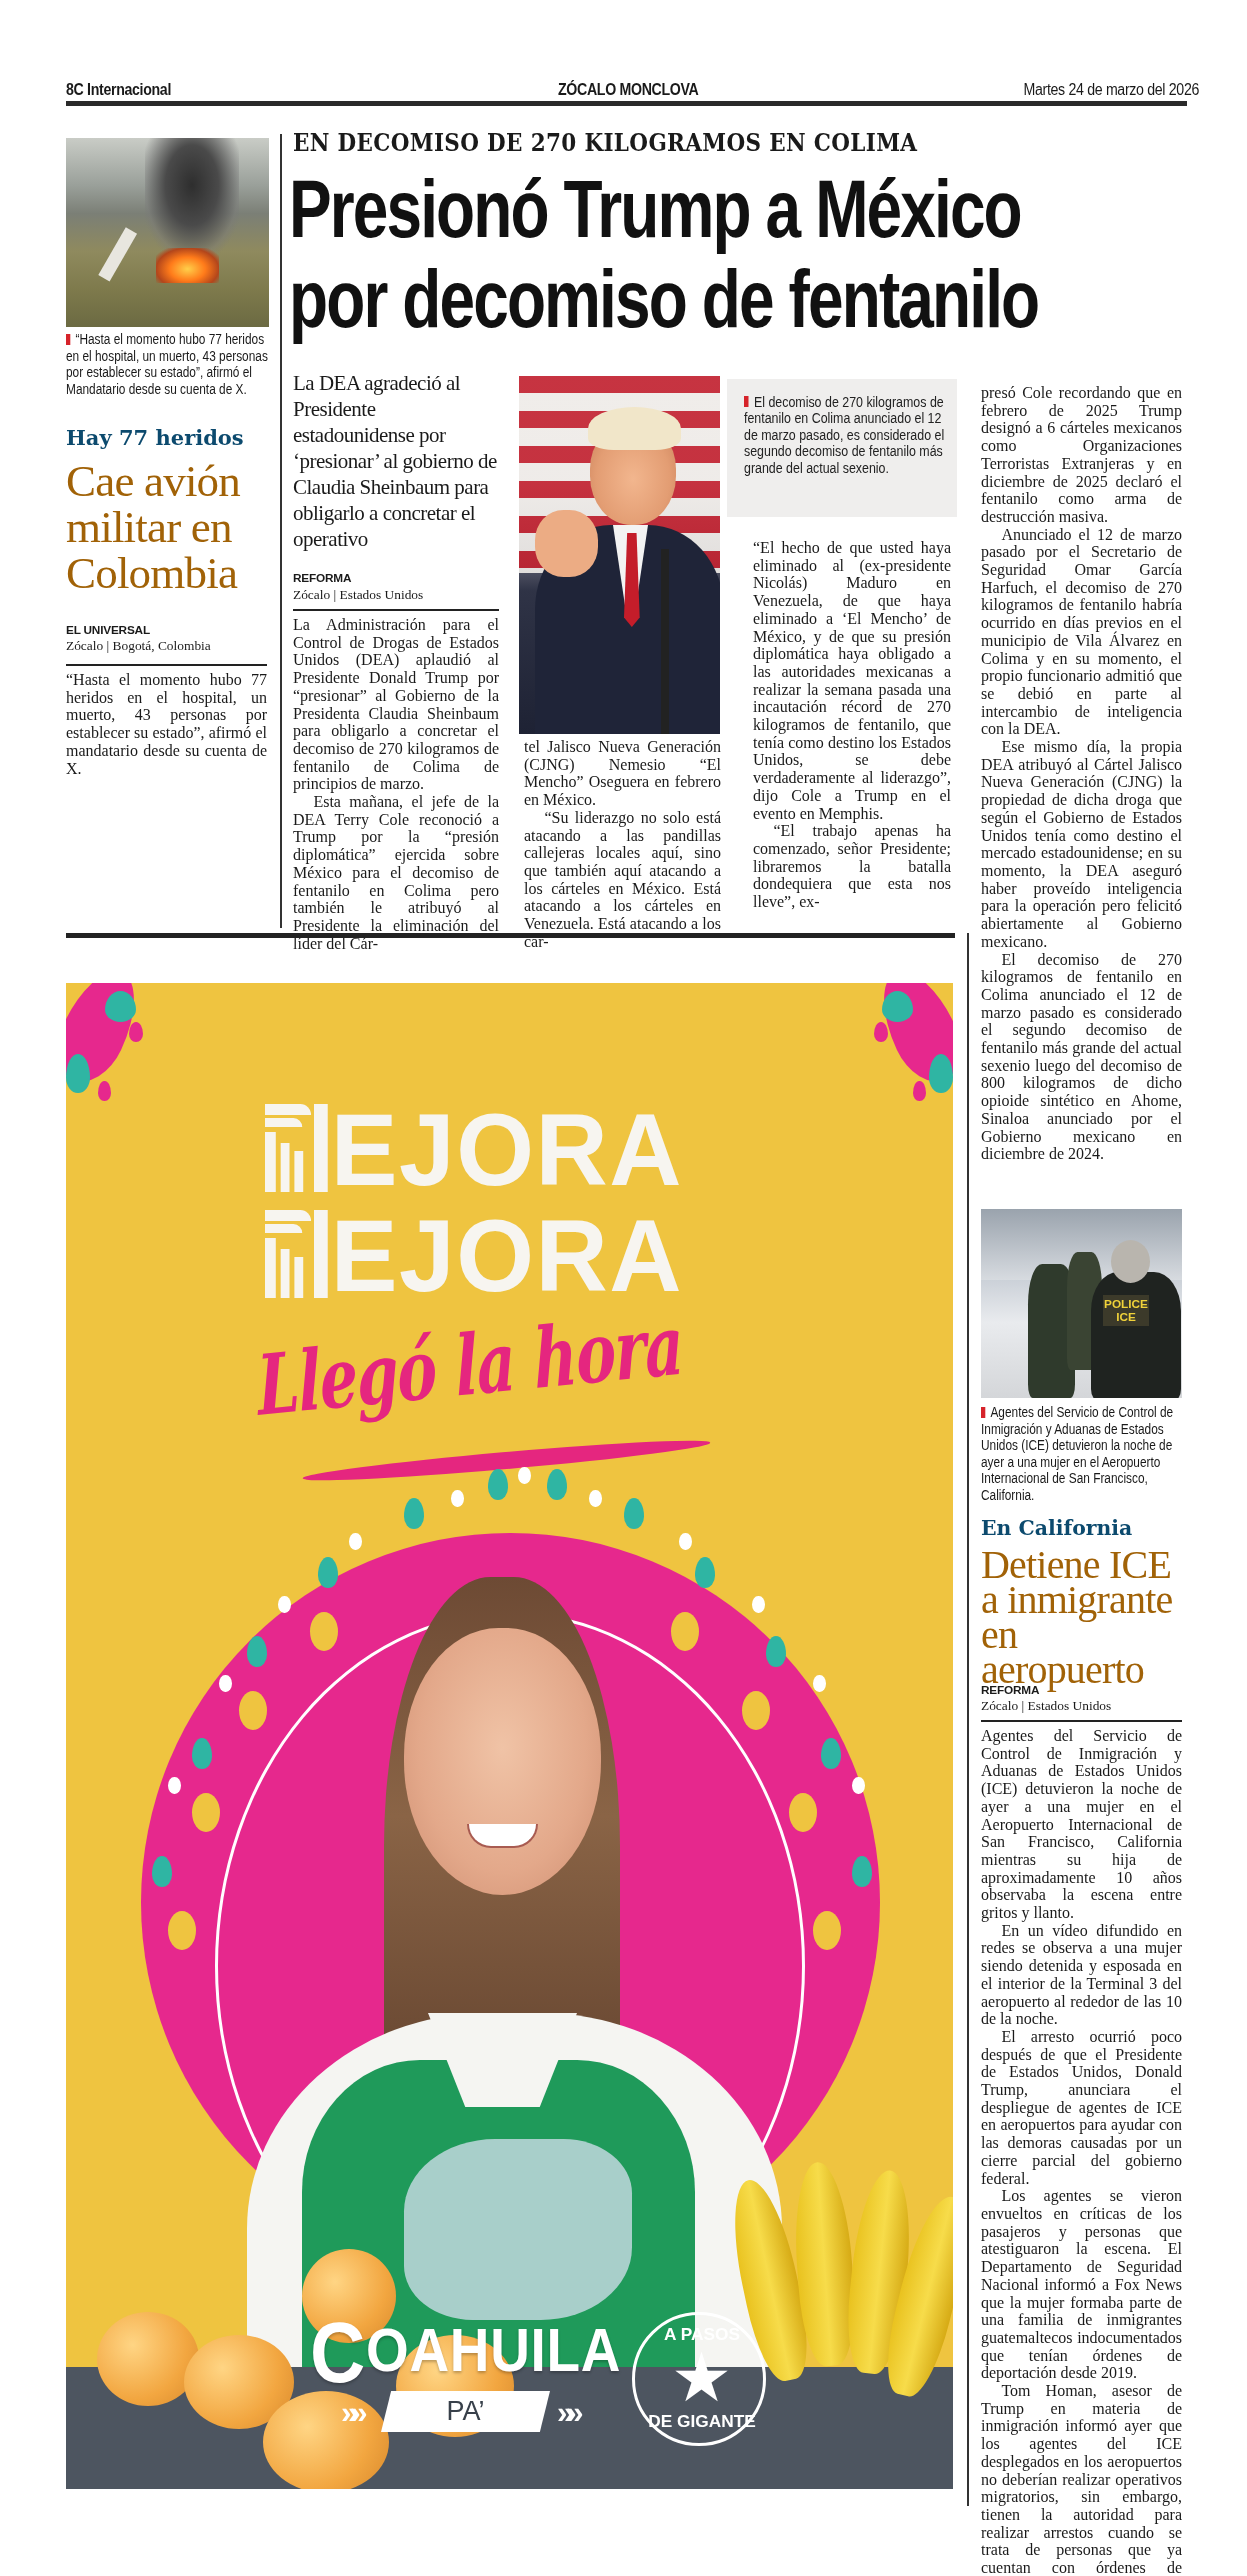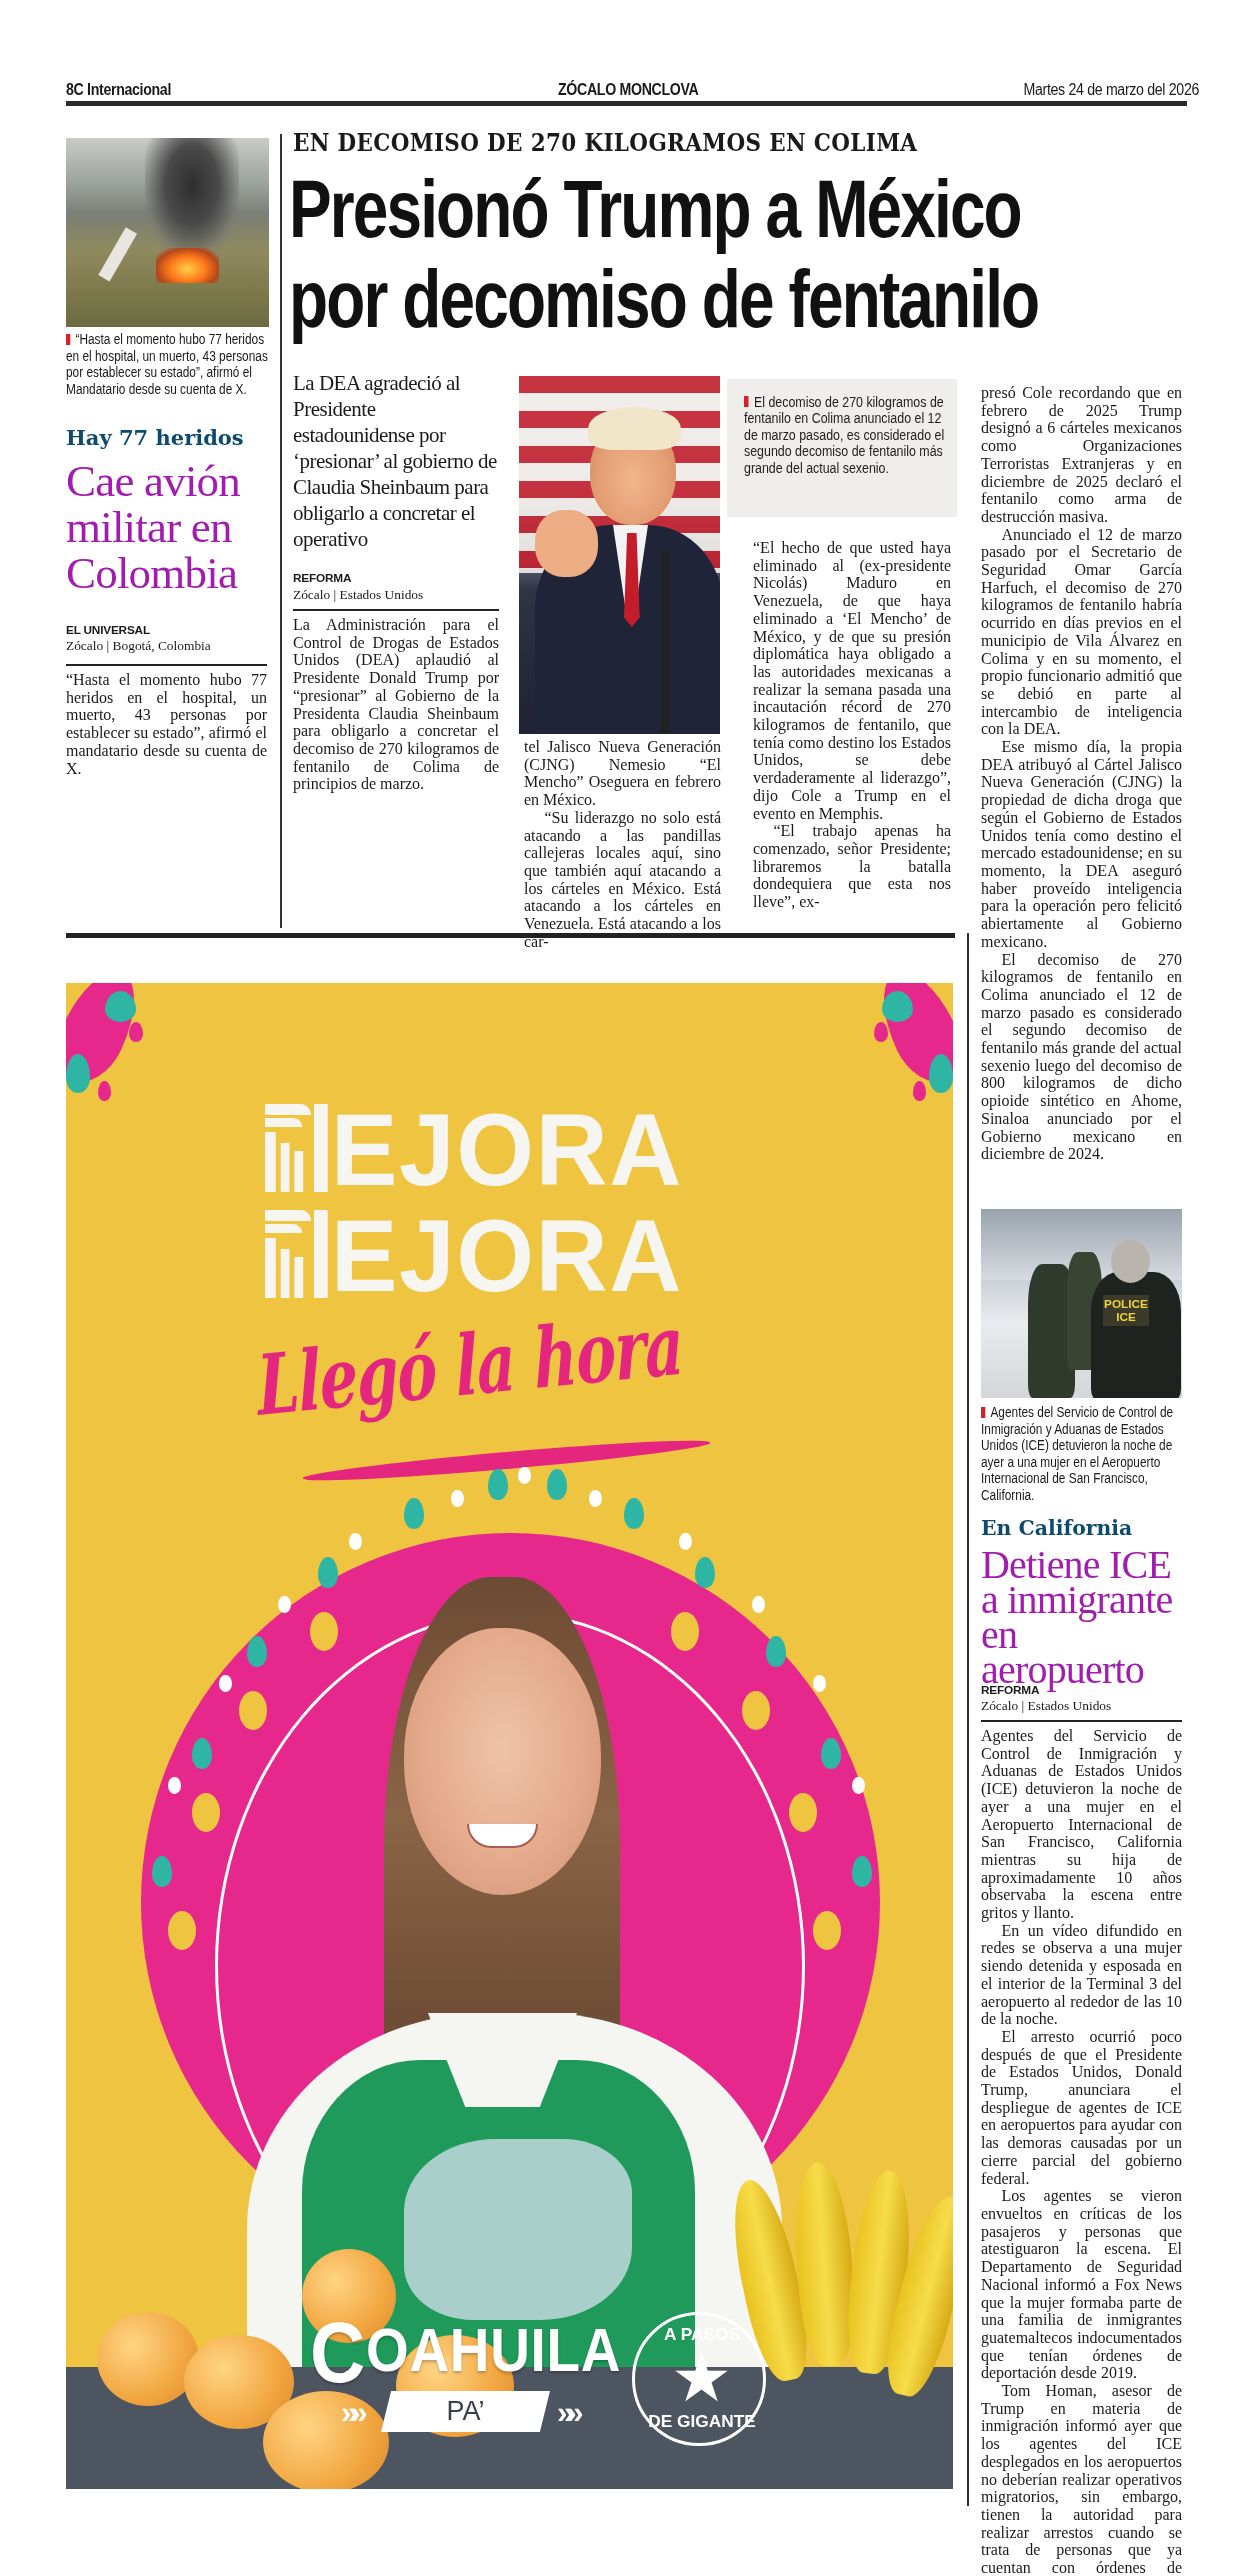--- a/index.html
+++ b/index.html
@@ -17,21 +17,21 @@
 
   
   .plane-photo { left: 66px; top: 138px; width: 203px; height: 189px; background: linear-gradient(180deg,#c9ccc6 0%,#9aa09a 25%,#7b7f76 40%,#8f8a5e 60%,#7e7a4c 80%,#6b6a42 100%); overflow: hidden; }
   .smoke { position: absolute; left: 79px; top: 0; width: 94px; height: 118px; background: radial-gradient(ellipse at 50% 40%, #2e2e2e 0%, #4a4a4a 40%, rgba(120,120,120,0.4) 70%, transparent 80%); }
   .fire { position: absolute; left: 90px; top: 110px; width: 63px; height: 35px; background: radial-gradient(ellipse at 50% 60%, #ffcf4a 0%, #ff7b1a 40%, #b3461b 70%, transparent 85%); }
   .plane-wreck { position: absolute; left: 23.6px; top: 110px; width: 55px; height: 12.6px; background: #e8e6df; transform: rotate(-60deg); }
 
   .cutline { font-family: "Liberation Sans", sans-serif; font-size: 13.8px; line-height: 16.5px; color: #1a1a1a; transform: scaleX(0.86); transform-origin: left top; }
   .red-mark { display: inline-block; width: 4.7px; height: 11px; background: #d6232a; margin-right: 6.3px; vertical-align: -0.8px; }
   .kicker { font-family: "DejaVu Serif", serif; font-weight: bold; color: #0c4a6e; }
-  .serif-head { font-family: "Liberation Serif", serif; color: #a21caf; line-height: 1.02; letter-spacing: -0.8px; }
+  .serif-head { font-family: "Liberation Serif", serif; color: #a16207; line-height: 1.02; letter-spacing: -0.8px; }
   .agency { font-family: "Liberation Sans", sans-serif; font-weight: bold; font-size: 11.8px; letter-spacing: -0.2px; }
   .dateline { font-family: "Liberation Serif", serif; font-size: 13.4px; }
   .thin-rule { height: 1.6px; background: #222; }
   .body-text { font-family: "Liberation Serif", serif; font-size: 16px; line-height: 17.7px; text-align: justify; hyphens: manual; color: #1a1a1a; }
   .body-text p { text-indent: 0; }
   .body-text p + p { text-indent: 20.4px; }
 
   .vrule { position: absolute; width: 1.6px; background: #333; }
 
   
@@ -129,20 +129,21 @@
   <div>por decomiso de fentanilo</div>
 </div>
 
 <div class="deck">La DEA agradeció al Presidente estadounidense por ‘presionar’ al gobierno de Claudia Sheinbaum para obligarlo a concretar el operativo</div>
 <div class="abs agency" style="left:293px; top:571px;">REFORMA</div>
 <div class="abs dateline" style="left:293px; top:587px;">Zócalo | Estados Unidos</div>
 <div class="abs thin-rule" style="left:293px; top:609px; width:206px;"></div>
 
 <div class="abs body-text" style="left:293px; top:616px; width:206px;">
   <p>La Administración para el Control de Drogas de Estados Unidos (DEA) aplaudió al Presidente Donald Trump por “presionar” al Gobierno de la Presidenta Claudia Sheinbaum para obligarlo a concretar el decomiso de 270 kilogramos de fentanilo de Colima de principios de marzo.</p>
+  <p>Esta mañana, el jefe de la DEA Terry Cole reconoció a Trump por la “presión diplomática” ejercida sobre México para el decomiso de fentanilo en Colima pero también le atribuyó al Presidente la eliminación del líder del Cár-</p>
 </div>
 
 <div class="abs trump-photo">
   <div class="flag"></div>
   <div class="suit"></div>
   <div class="shirt"></div>
   <div class="tie"></div>
   <div class="face"></div>
   <div class="hair"></div>
   <div class="hand"></div>

